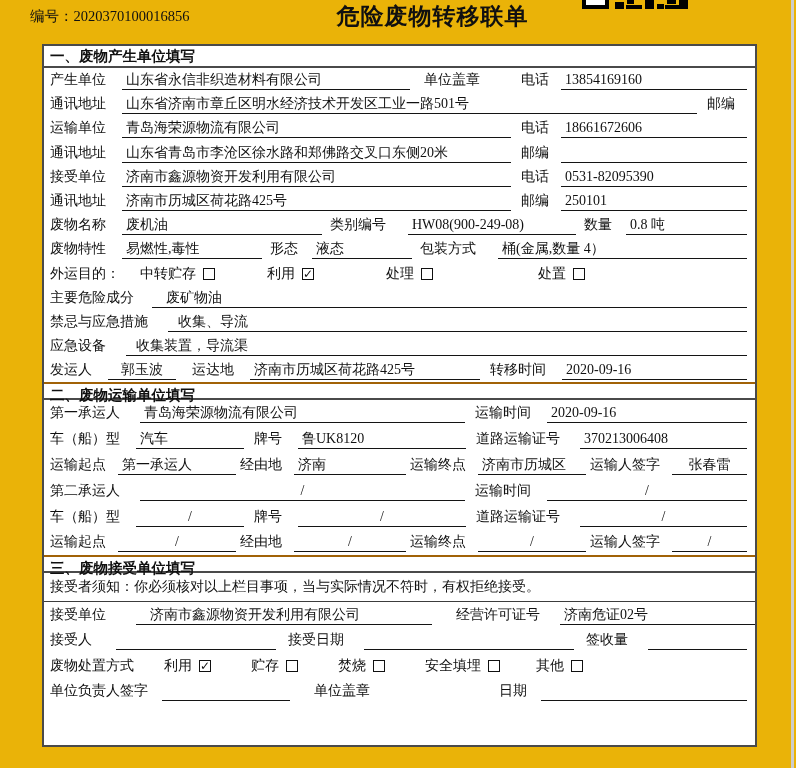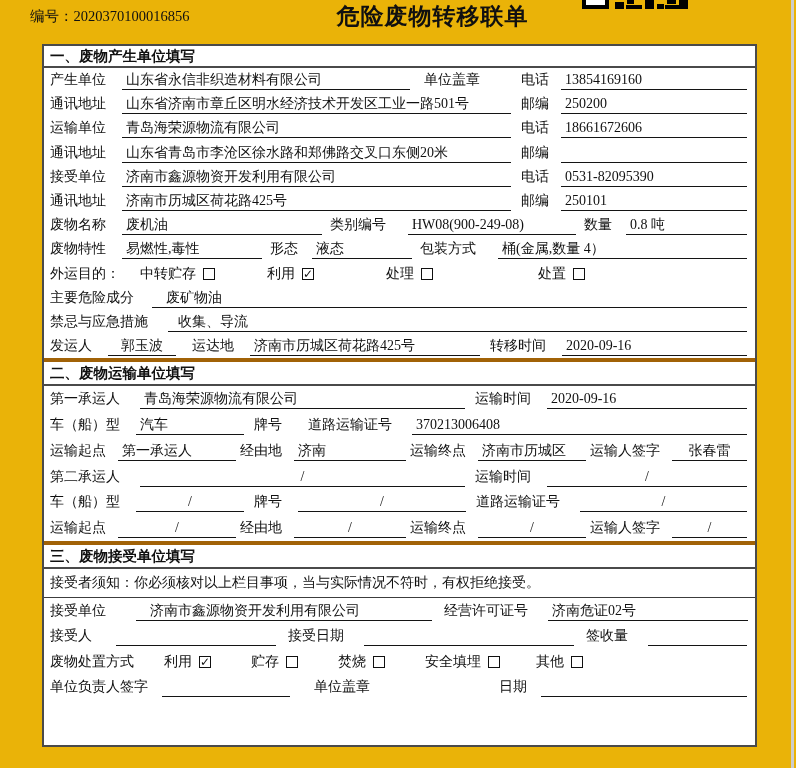--- a/index.html
+++ b/index.html
@@ -8,35 +8,35 @@
   #page { position:relative; width:796px; height:768px; background:#eab308; }
   #page-edge { position:absolute; right:2px; top:0; bottom:0; width:3px; background:#cdcdcd; }
   #doc-no { position:absolute; left:30px; top:7px; font-size:14.5px; white-space:nowrap; }
   #title { position:absolute; left:42px; top:1px; width:715px; padding-left:66px;
     text-align:center; font-size:23px; font-weight:bold; letter-spacing:1px; }
   #qr { position:absolute; left:582px; top:0; }
   #box { position:absolute; left:42px; top:44px; width:715px; height:703px;
     border:2px solid #4a4a4a; overflow:hidden; background:#fff; }
   .sech { height:22px; line-height:19px; padding:1px 0 0 6px; font-weight:bold;
     font-size:14.5px; border-bottom:2px solid #4a4a4a; }
-  .sech.bt { border-top:4px solid #a16207; height:28px; line-height:20px; }
+  .sech.bt { border-top:2px solid #a16207; height:18px; line-height:20px; }
   .notice { height:29px; line-height:28px; padding-left:6px; font-size:14px;
     border-bottom:1px solid #3c3c3c; white-space:nowrap; }
   .row { display:flex; align-items:center; padding:0 8px 0 6px; overflow:hidden;
     font-size:14px; white-space:nowrap; }
   .s1r { height:24.2px; }
   .s2r { height:25.8px; }
   .s3r { height:25.5px; }
   .lbl { flex:none; margin-right:6px; }
   .plain { flex:none; }
   .u { border-bottom:1px solid #141414; height:20px; line-height:20px;
     padding:0 4px; overflow:hidden; flex:none; }
   .fx { flex:1 1 auto; }
   .ctr { text-align:center; }
-  .ml4{margin-left:4px} .ml8{margin-left:12px} .ml10{margin-left:10px}
+  .ml4{margin-left:4px} .ml8{margin-left:24px} .ml10{margin-left:10px}
   .ml16{margin-left:16px} .ml24{margin-left:24px} .ml36{margin-left:36px}
   .ml40{margin-left:40px} .ml52{margin-left:52px} .ml72{margin-left:72px} .ml105{margin-left:105px}
   .mla{margin-left:auto}
   .ck { display:inline-flex; align-items:center; flex:none; }
   .box { width:12px; height:12px; border:1px solid #101010; display:inline-block;
     margin-left:7px; font-size:12px; line-height:11px; text-align:center;
     font-family:"DejaVu Sans",sans-serif; flex:none; }
   #print { position:absolute; left:30px; top:750px; font-size:14.5px; white-space:nowrap; }
 </style>
 </head>
@@ -71,21 +71,20 @@
       <span class="u" style="width:288px">山东省永信非织造材料有限公司</span>
       <span class="plain fx" style="padding-left:14px">单位盖章</span>
       <span class="lbl" style="width:34px">电话</span>
       <span class="u" style="width:186px">13854169160</span>
     </div>
 
     <div class="row s1r">
       <span class="lbl" style="width:66px">通讯地址</span>
       <span class="u fx" style="margin-right:10px">山东省济南市章丘区明水经济技术开发区工业一路501号</span>
       <span class="lbl" style="width:34px">邮编</span>
-      <span class="u" style="width:186px">250200</span>
     </div>
 
     <div class="row s1r">
       <span class="lbl" style="width:66px">运输单位</span>
       <span class="u fx" style="margin-right:10px">青岛海荣源物流有限公司</span>
       <span class="lbl" style="width:34px">电话</span>
       <span class="u" style="width:186px">18661672606</span>
     </div>
 
     <div class="row s1r">
@@ -150,20 +149,24 @@
     <div class="row s1r">
       <span class="lbl" style="width:96px">主要危险成分</span>
       <span class="u fx" style="padding-left:14px">废矿物油</span>
     </div>
 
     <div class="row s1r">
       <span class="lbl" style="width:112px">禁忌与应急措施</span>
       <span class="u fx" style="padding-left:10px">收集、导流</span>
     </div>
 
+    <div class="row s1r">
+      <span class="lbl" style="width:70px">应急设备</span>
+      <span class="u fx" style="padding-left:10px">收集装置，导流渠</span>
+    </div>
 
     <div class="row s1r">
       <span class="lbl" style="width:52px">发运人</span>
       <span class="u ctr" style="width:68px">郭玉波</span>
       <span class="lbl ml16" style="width:52px">运达地</span>
       <span class="u" style="width:230px">济南市历城区荷花路425号</span>
       <span class="lbl ml10" style="width:66px">转移时间</span>
       <span class="u fx">2020-09-16</span>
     </div>
 
@@ -173,20 +176,21 @@
       <span class="lbl" style="width:84px">第一承运人</span>
       <span class="u fx" style="margin-right:10px">青岛海荣源物流有限公司</span>
       <span class="lbl" style="width:66px">运输时间</span>
       <span class="u" style="width:200px">2020-09-16</span>
     </div>
 
     <div class="row s2r">
       <span class="lbl" style="width:80px">车（船）型</span>
       <span class="u" style="width:108px">汽车</span>
       <span class="lbl ml10" style="width:38px">牌号</span>
+      <span class="u" style="width:168px">鲁UK8120</span>
       <span class="lbl ml10" style="width:98px">道路运输证号</span>
       <span class="u fx">370213006408</span>
     </div>
 
     <div class="row s2r">
       <span class="lbl" style="width:62px">运输起点</span>
       <span class="u" style="width:118px">第一承运人</span>
       <span class="lbl ml4" style="width:48px">经由地</span>
       <span class="u" style="width:112px">济南</span>
       <span class="lbl ml4" style="width:62px">运输终点</span>

